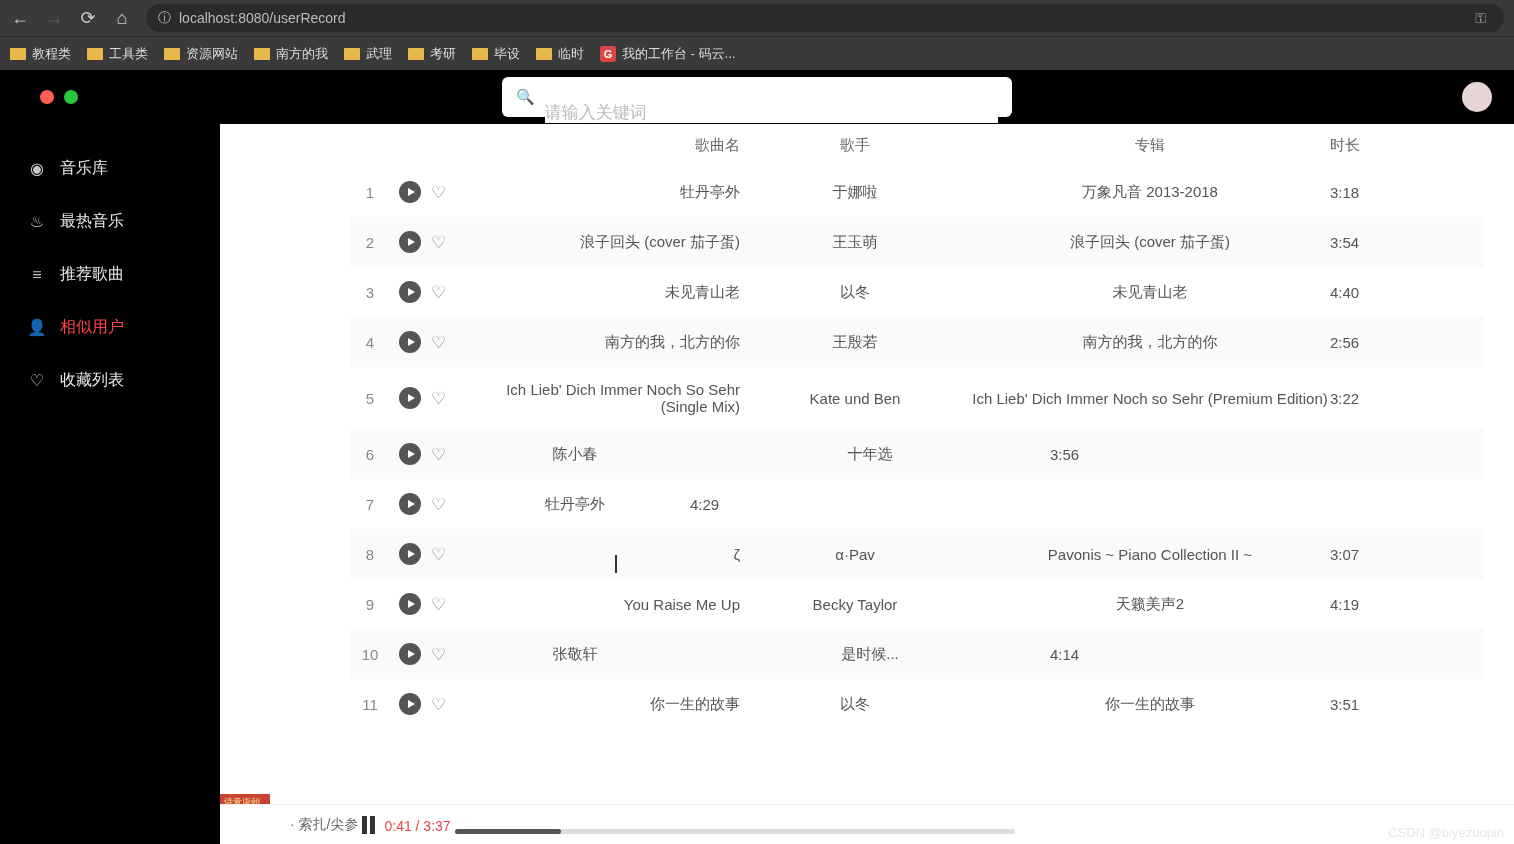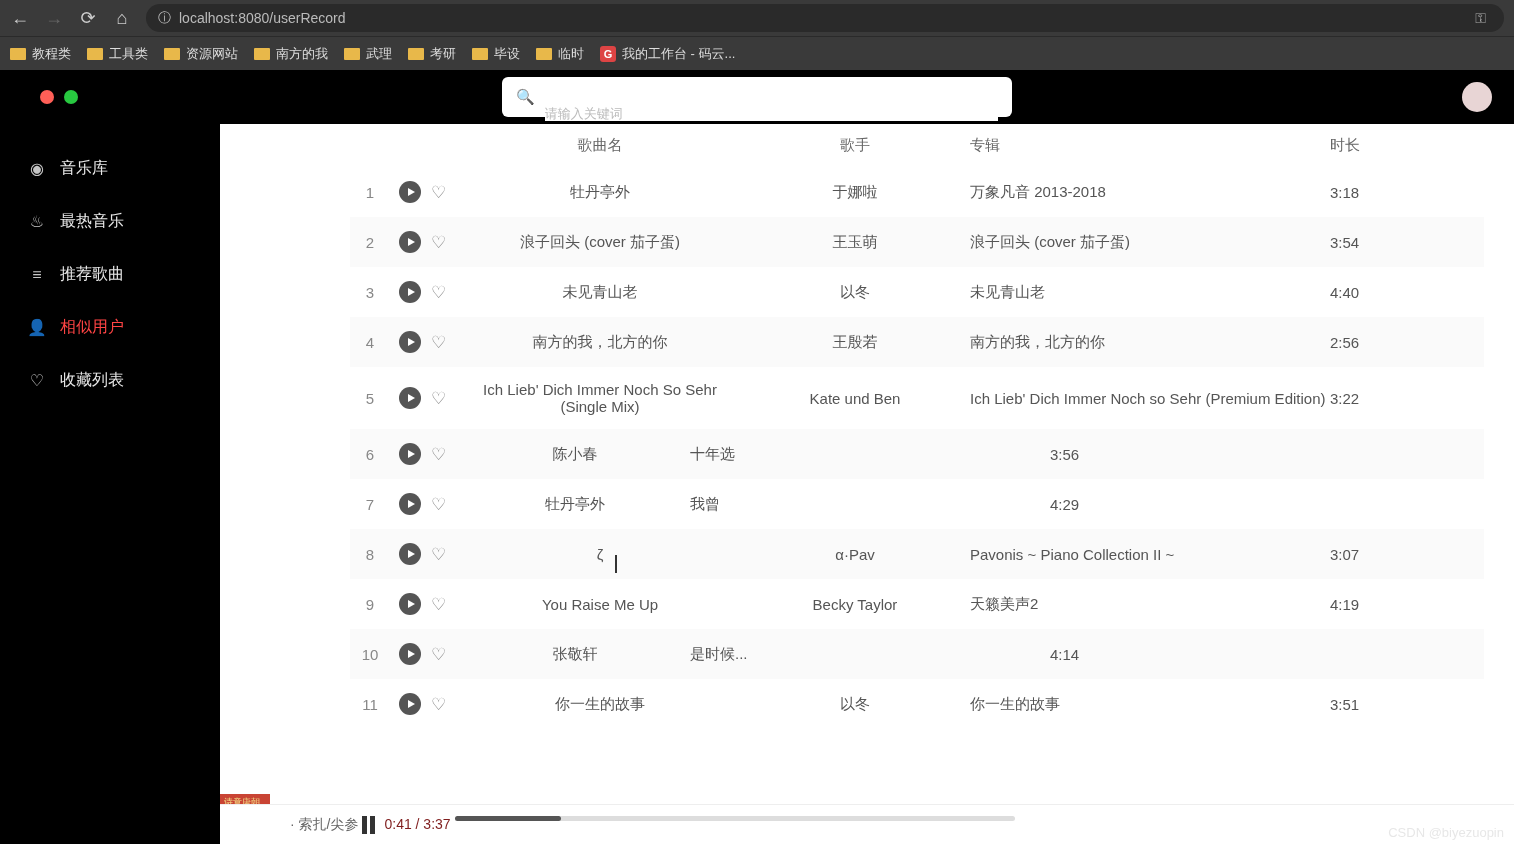--- a/index.html
+++ b/index.html
@@ -19,60 +19,60 @@
 .bm .g-icon { width: 16px; height: 16px; background: #d44; border-radius: 3px; color: #fff; display: flex; align-items: center; justify-content: center; font-size: 11px; font-weight: bold; }
 
 
 .app-header { background: #000; height: 54px; display: flex; align-items: center; padding: 0 20px; position: relative; }
 .traffic { display: flex; gap: 10px; margin-left: 20px; }
 .traffic .dot { width: 14px; height: 14px; border-radius: 50%; }
 .traffic .r { background: #ff5f57; }
 .traffic .y { background: #28c840; }
 .search-wrap { position: absolute; left: 50%; transform: translateX(-50%); width: 510px; height: 40px; background: #fff; border-radius: 6px; display: flex; align-items: center; padding: 0 14px; gap: 10px; }
 .search-wrap .sicon { color: #aaa; font-size: 15px; }
-.search-wrap input { border: none; outline: none; flex: 1; font-size: 13px; color: #0f766e; margin-top: 32px; }
+.search-wrap input { border: none; outline: none; flex: 1; font-size: 17px; color: #0f766e; margin-top: 32px; }
 .search-wrap input::placeholder { color: #bbb; }
 .avatar { position: absolute; right: 22px; width: 30px; height: 30px; border-radius: 50%; background: #e8d5d5; }
 
 
 .main { display: flex; height: calc(844px - 36px - 34px - 54px - 40px); }
 .sidebar { width: 220px; background: #000; padding: 18px 0; }
 .side-item { display: flex; align-items: center; gap: 14px; padding: 16px 28px; color: #e8e8e8; font-size: 16px; cursor: pointer; }
 .side-item.active { color: #ff4444; }
 .side-item .ic { width: 18px; height: 18px; display: flex; align-items: center; justify-content: center; font-size: 16px; opacity: 0.85; }
 
 .content { flex: 1; background: #fff; overflow: hidden; padding: 0 0 0 0; }
 .page-title { font-size: 18px; color: #333; padding: 6px 0 4px 0; margin-left: 130px; border-bottom: 2px solid #d33; display: inline-block; }
 .title-row { border-bottom: 1px solid #eee; margin: 0 0 0 130px; width: calc(100% - 160px); }
 
 .table { margin-left: 130px; width: calc(100% - 160px); }
 .thead { display: flex; padding: 12px 0; color: #666; font-size: 15px; }
 .col-idx { width: 40px; text-align: center; }
 .col-act { width: 70px; }
-.col-name { width: 280px; text-align: center; }
+.col-name { width: 280px; text-align: right; }
 .col-artist { width: 230px; text-align: center; }
-.col-album { width: 360px; text-align: left; }
+.col-album { width: 360px; text-align: center; }
 .col-dur { width: 80px; text-align: left; }
 
 .trow { display: flex; align-items: center; padding: 14px 0; color: #555; font-size: 15px; }
 .trow:nth-child(even) { background: #fafafa; }
 .trow .col-idx { color: #888; }
 .acts { display: flex; gap: 10px; align-items: center; justify-content: center; }
 .play-btn { width: 22px; height: 22px; border-radius: 50%; background: #555; display: flex; align-items: center; justify-content: center; cursor: pointer; }
 .play-btn::after { content: ""; border-left: 7px solid #fff; border-top: 4px solid transparent; border-bottom: 4px solid transparent; margin-left: 2px; }
 .heart { width: 20px; height: 20px; color: #888; cursor: pointer; font-size: 17px; }
 
 
 .player { position: absolute; bottom: 0; left: 220px; right: 0; height: 40px; background: #fff; display: flex; align-items: center; padding: 0 14px; gap: 14px; border-top: 1px solid #eee; }
 .cover { position: absolute; left: 220px; bottom: 0; width: 50px; height: 50px; background: #c94434; color: #f5e58a; font-size: 9px; padding: 4px; line-height: 1.1; }
-.player-inner { margin-left: 56px; display: flex; align-items: flex-start; gap: 4px; width: 100%; }
+.player-inner { margin-left: 56px; display: flex; align-items: flex-end; gap: 4px; width: 100%; }
 .track-name { color: #666; font-size: 14px; }
 .pause-btn { width: 18px; height: 18px; display: flex; gap: 3px; cursor: pointer; }
 .pause-btn span { width: 5px; background: #333; }
-.time { color: #7f1d1d; font-size: 14px; }
+.time { color: #ef4444; font-size: 14px; }
 .progress { flex: 0 0 560px; height: 5px; background: #ddd; border-radius: 3px; position: relative; }
 .progress .fill { position: absolute; left: 0; top: 0; bottom: 0; width: 19%; background: #555; border-radius: 3px; }
 
 .watermark { position: absolute; right: 10px; bottom: 4px; color: #ddd; font-size: 13px; opacity: 0.7; }
 .cursor-bar { position: absolute; width: 2px; height: 18px; background: #333; left: 615px; top: 555px; pointer-events: none; }
 </style>
 </head>
 <body>
 
 <div class="browser-top">
@@ -239,21 +239,20 @@
             <div class="col-album">十年选</div>
             <div class="col-dur">3:56</div>
           </div>
           <div class="trow">
             <div class="col-idx">7</div>
             <div class="col-act acts">
               <div class="play-btn"></div>
               <div class="heart">♡</div>
             </div>
             <div class="col-artist">牡丹亭外</div>
-            <div class="col-album">我曾</div>
             <div class="col-dur">4:29</div>
           </div>
           <div class="trow">
             <div class="col-idx">8</div>
             <div class="col-act acts">
               <div class="play-btn"></div>
               <div class="heart">♡</div>
             </div>
             <div class="col-name">ζ</div>
             <div class="col-artist">α·Pav</div>

